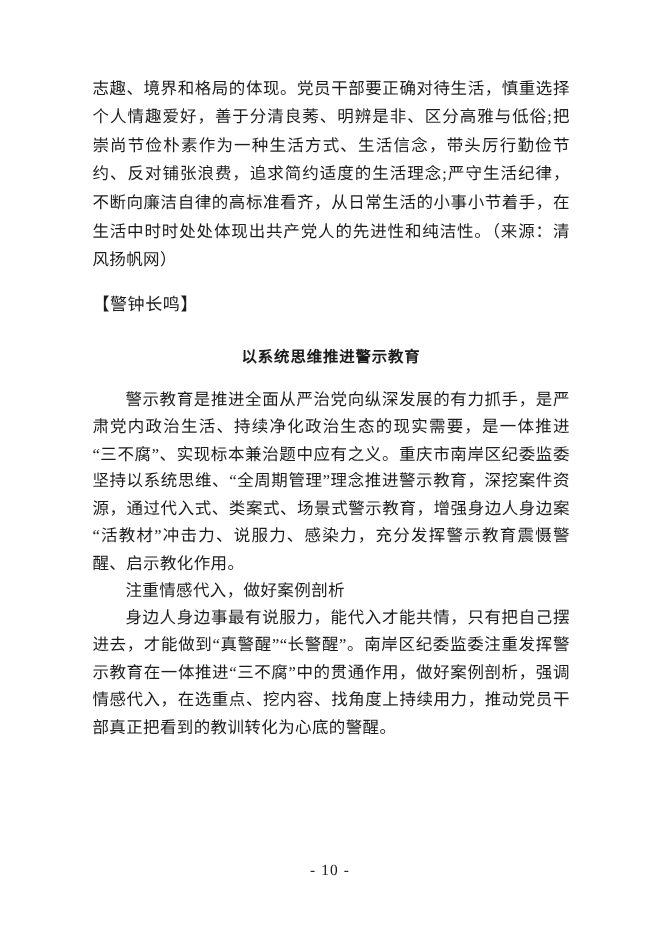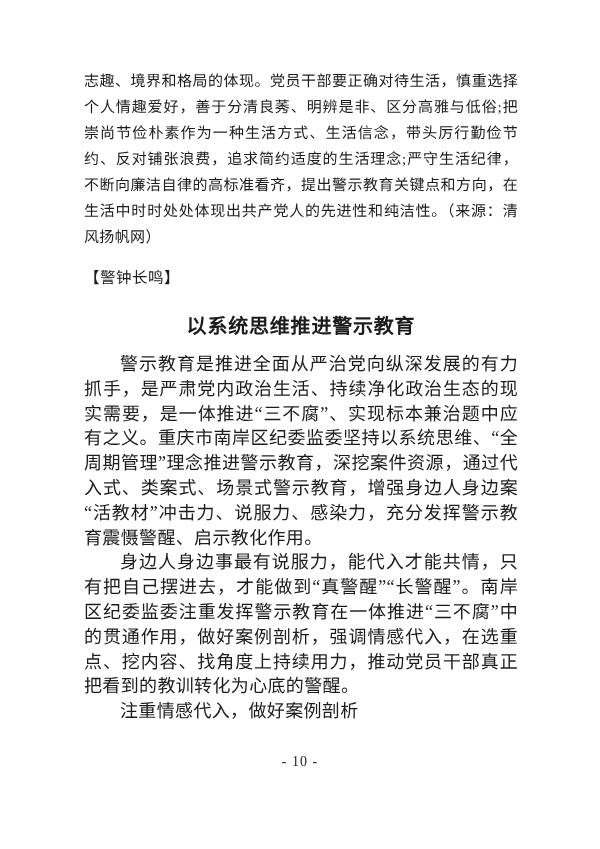--- a/index.html
+++ b/index.html
@@ -35,64 +35,64 @@
   }
   .section-label {
     margin: 15px 0 0 0;
     font-size: 15.5px;
     font-weight: normal;
     line-height: 26px;
     letter-spacing: 0.5px;
   }
   .article-title {
     margin: 20px 0 0 0;
-    font-size: 20px;
+    font-size: 14px;
     font-weight: bold;
     text-align: center;
     line-height: 30px;
     letter-spacing: 0.8px;
   }
   .article {
     margin-top: 11px;
   }
   .article p {
     margin: 0;
-    font-size: 18px;
+    font-size: 15px;
     line-height: 24.8px;
     letter-spacing: 0.35px;
     text-indent: 2em;
     text-align: justify;
     text-justify: inter-ideograph;
   }
   .page-number {
     position: absolute;
     left: 0;
     width: 600px;
-    top: 752px;
+    top: 782px;
     text-align: center;
     font-size: 14px;
     line-height: 20px;
     letter-spacing: 1px;
     color: #1c1c1c;
   }
 </style>
 </head>
 <body>
 
 <div class="page">
   <div class="content">
 
-    <p class="continued-paragraph">志趣、境界和格局的体现。党员干部要正确对待生活，慎重选择个人情趣爱好，善于分清良莠、明辨是非、区分高雅与低俗;把崇尚节俭朴素作为一种生活方式、生活信念，带头厉行勤俭节约、反对铺张浪费，追求简约适度的生活理念;严守生活纪律，不断向廉洁自律的高标准看齐，提出警示教育关键点和方向，在生活中时时处处体现出共产党人的先进性和纯洁性。（来源：清风扬帆网）</p>
+    <p class="continued-paragraph">志趣、境界和格局的体现。党员干部要正确对待生活，慎重选择个人情趣爱好，善于分清良莠、明辨是非、区分高雅与低俗;把崇尚节俭朴素作为一种生活方式、生活信念，带头厉行勤俭节约、反对铺张浪费，追求简约适度的生活理念;严守生活纪律，不断向廉洁自律的高标准看齐，从日常生活的小事小节着手，在生活中时时处处体现出共产党人的先进性和纯洁性。（来源：清风扬帆网）</p>
 
     <p class="section-label">【警钟长鸣】</p>
 
     <h1 class="article-title">以系统思维推进警示教育</h1>
 
     <div class="article">
       <p>警示教育是推进全面从严治党向纵深发展的有力抓手，是严肃党内政治生活、持续净化政治生态的现实需要，是一体推进“三不腐”、实现标本兼治题中应有之义。重庆市南岸区纪委监委坚持以系统思维、“全周期管理”理念推进警示教育，深挖案件资源，通过代入式、类案式、场景式警示教育，增强身边人身边案“活教材”冲击力、说服力、感染力，充分发挥警示教育震慑警醒、启示教化作用。</p>
+      <p>注重情感代入，做好案例剖析</p>
       <p>身边人身边事最有说服力，能代入才能共情，只有把自己摆进去，才能做到“真警醒”“长警醒”。南岸区纪委监委注重发挥警示教育在一体推进“三不腐”中的贯通作用，做好案例剖析，强调情感代入，在选重点、挖内容、找角度上持续用力，推动党员干部真正把看到的教训转化为心底的警醒。</p>
-      <p>注重情感代入，做好案例剖析</p>
     </div>
 
   </div>
 
   <div class="page-number">- 10 -</div>
 </div>
 
 </body></html>

